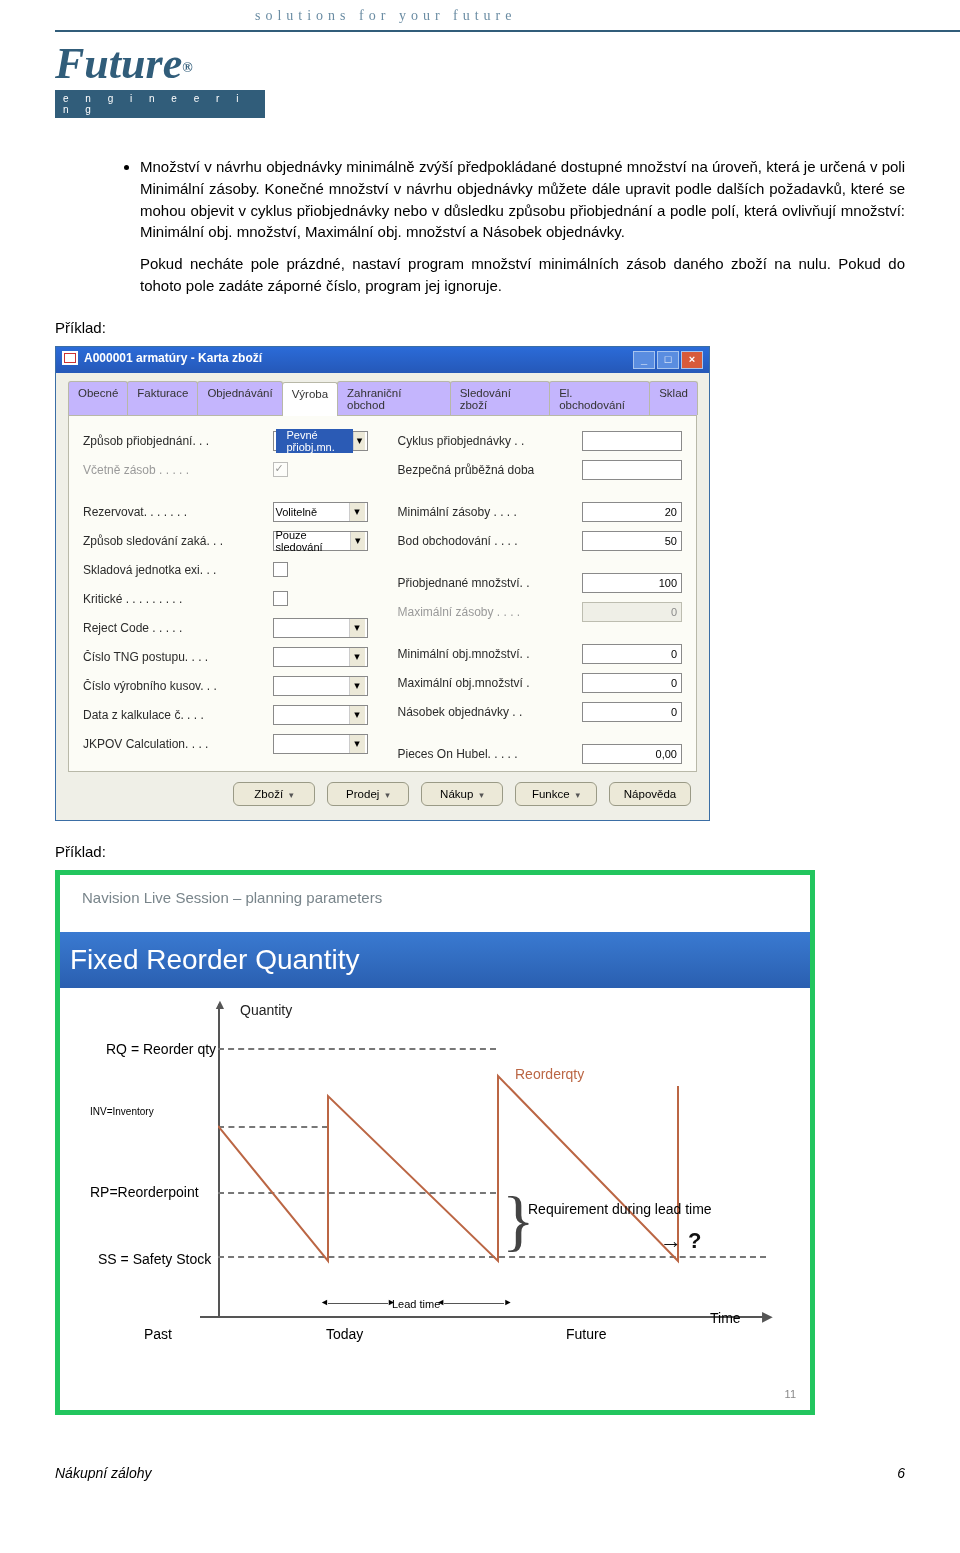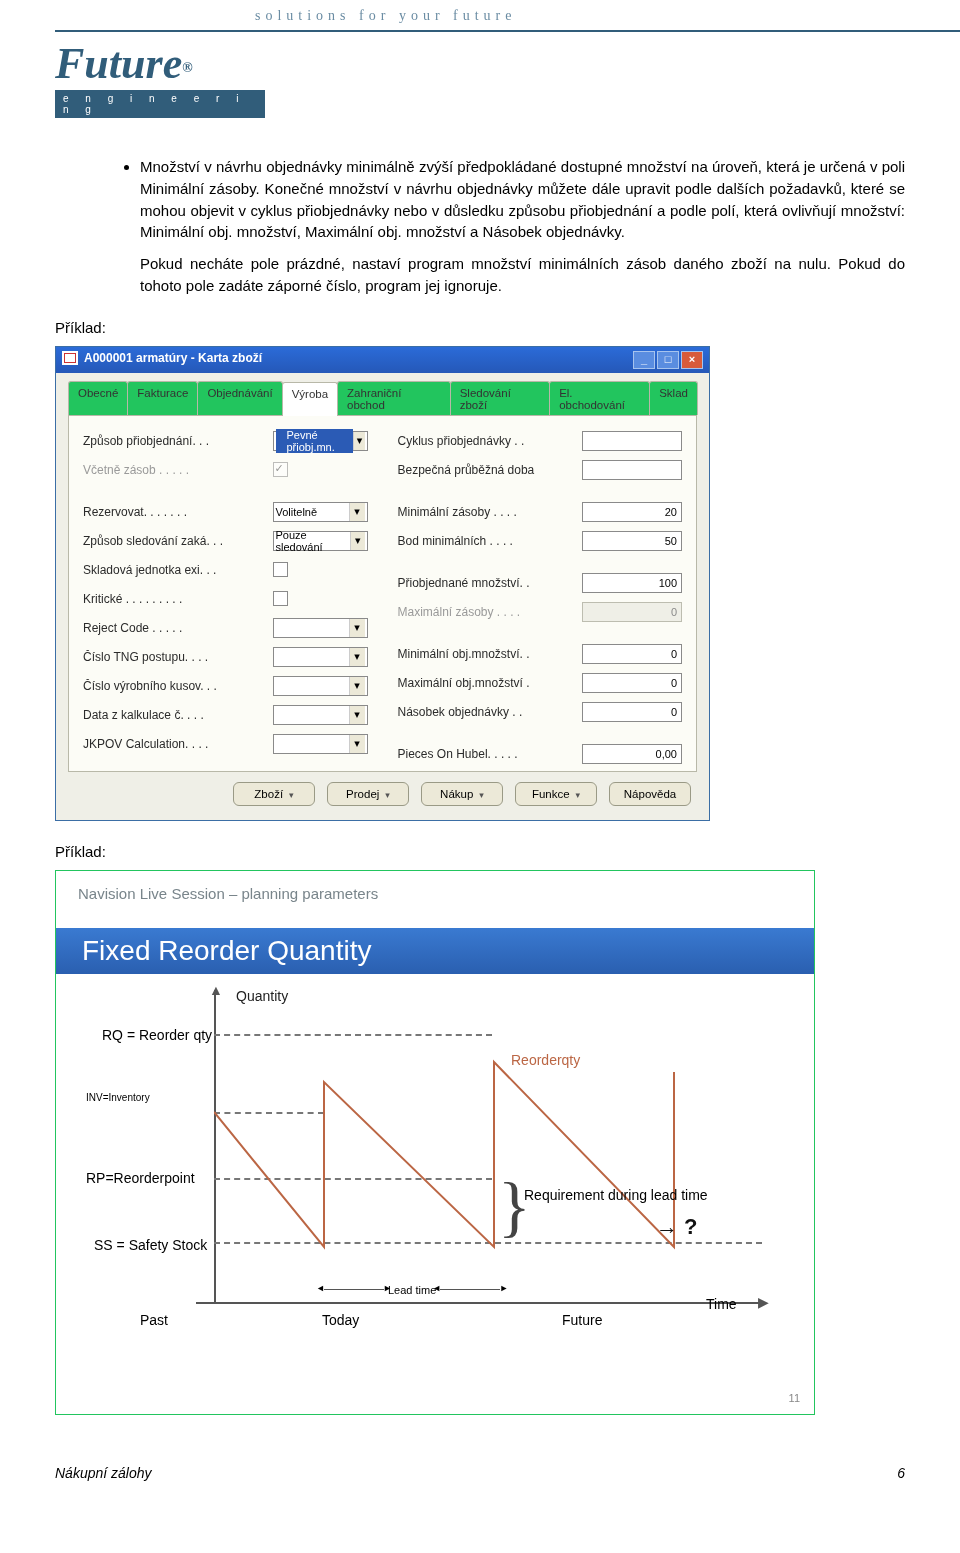--- a/index.html
+++ b/index.html
@@ -77,21 +77,21 @@
   .nv-winbtn.close { background: #d85b3a; }
   .nv-body {
     background: #efefe7; padding: 0 10px 10px 10px;
     border: 2px solid #efefe7;
   }
   .nv-tabs { display:flex; gap:0; padding-top:6px; }
   .nv-tab {
     padding: 5px 9px 4px 9px;
     border: 1px solid #b8b8a8;
     border-bottom: none;
-    background: #22c55e;
+    background: #c4b5fd;
     margin-right: -1px;
     border-radius: 3px 3px 0 0;
     color: #333;
     font-size: 11.5px;
   }
   .nv-tab.active {
     background: #fff;
     position: relative; top: 1px;
   }
   .nv-panel {
@@ -137,35 +137,35 @@
     border:1px solid #9a9a86; background:#ece9d8;
     display:flex; align-items:center; justify-content:center;
     font-size:11.5px; padding:0 6px;
     border-radius:6px;
   }
   .nv-btn .tri::after { content:"▾"; font-size:9px; margin-left:6px; color:#555;}
 
   
   .slide {
     width: 760px; height: 545px;
-    border: 1px solid #22c55e;
+    border: 5px solid #22c55e;
     background: #fff;
     position: relative;
     font-family: Arial, sans-serif;
   }
   .slide-top {
     color:#79858b; font-size:15px;
     padding: 14px 0 0 22px;
   }
   .slide-band {
-    margin-top: 26px; height: 46px;
+    margin-top: 26px; height: 56px;
     background: linear-gradient(#3a7ad1, #2a5fb0);
     color:#fff; font-size: 28px;
     display:flex; align-items:center;
-    padding-left: 26px;
+    padding-left: 10px;
     text-align: right;
   }
   .slide-chart { position:relative; height: 360px; margin: 18px 30px 0 30px; }
   .ax-y-lbl { position:absolute; left:150px; top:-4px; color:#222; font-size:14px; }
   .rq-lbl { position:absolute; left:16px; top:35px; font-size:14px; }
   .inv-lbl{ position:absolute; left:0; top:100px; font-size:10px; }
   .rp-lbl { position:absolute; left:0; top:178px; font-size:14px; }
   .ss-lbl { position:absolute; left:8px; top:245px; font-size:14px; }
   .axis-y { position:absolute; left:128px; top:-2px; width:2px; height:312px; background:#555; }
   .arrow-y { position:absolute; left:123px; top:-10px; font-size:14px; color:#555; }
@@ -334,21 +334,21 @@
             <div class="nv-row">
                 <span class="nv-lbl">Bezpečná průběžná doba</span>
                 <span class="nv-txt"></span>
               </div>
             <div style="height:6px"></div>
             <div class="nv-row">
                 <span class="nv-lbl">Minimální zásoby . . . .</span>
                 <span class="nv-txt">20</span>
               </div>
             <div class="nv-row">
-                <span class="nv-lbl">Bod minimálních . . . .</span>
+                <span class="nv-lbl">Bod obchodování . . . .</span>
                 <span class="nv-txt">50</span>
               </div>
             <div style="height:6px"></div>
             <div class="nv-row">
                 <span class="nv-lbl">Přiobjednané množství. .</span>
                 <span class="nv-txt">100</span>
               </div>
             <div class="nv-row">
                 <span class="nv-lbl dis">Maximální zásoby . . . .</span>
                 <span class="nv-txt dis">0</span>

